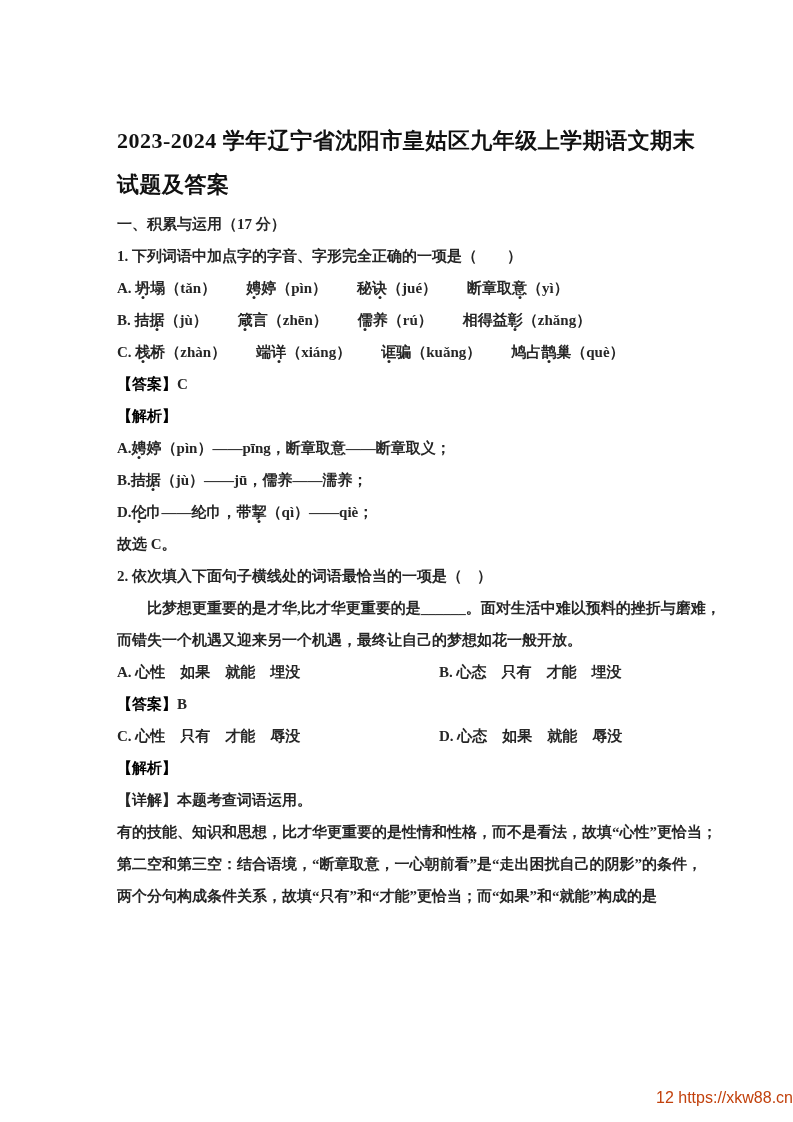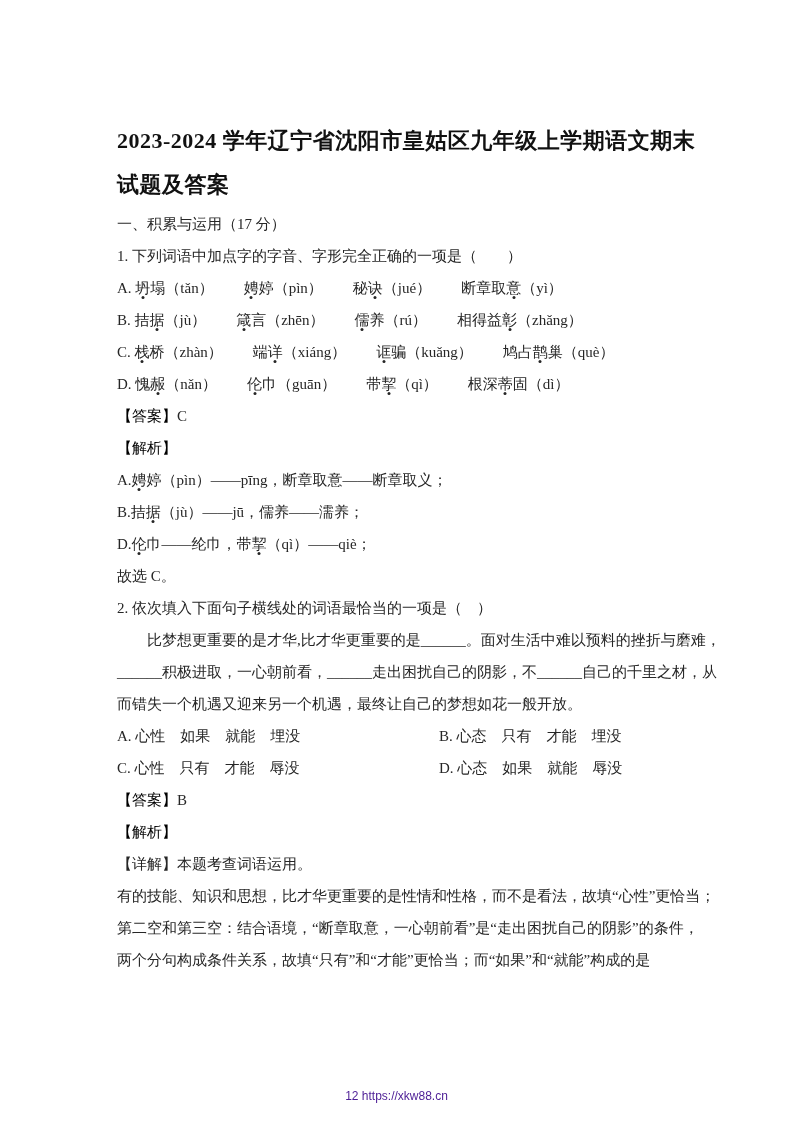--- a/index.html
+++ b/index.html
@@ -6,75 +6,73 @@
   .page {
     position:relative; width:793px; height:1122px; background:#ffffff;
     font-family:"Liberation Serif","DejaVu Serif",serif; color:#262626; overflow:hidden;margin-top:27px;
   }
   .content { position:absolute; left:117px; top:92px; width:564px; }
   .title-line {
     font-size:22px; font-weight:700; line-height:44px; white-space:nowrap;
     color:#111111; letter-spacing:0.5px;
   }
   .body-lines { margin-top:1px; }
-  .line { font-size:15px; line-height:32px; height:32px; white-space:nowrap; }
+  .line { font-size:15px; line-height:32px; height:32px; white-space:nowrap;font-weight:bold; }
   .indent { padding-left:30px; }
   .marker-blue { color:#000000; }
   .opt-col { display:inline-block; width:322px; }
   .dot { position:relative; }
   .dot::after {
     content:""; position:absolute; left:50%; bottom:-3px; transform:translateX(-50%);
     width:3px; height:3px; border-radius:50%; background:#262626;
   }
   .footer {
-    position:absolute; left:0; top:1062px; width:100%; text-align:center;
-    font-family:"Liberation Sans","DejaVu Sans",sans-serif; font-size:12px; color:#4c1d95;
+    position:absolute; left:0; top:1062px; width:100%; text-align:right;
+    font-family:"Liberation Sans","DejaVu Sans",sans-serif; font-size:16px; color:#c2410c;
   }
 </style>
 </head>
 <body>
 
 <div class="page">
   <div class="content">
 
     <div class="title-line">2023-2024 学年辽宁省沈阳市皇姑区九年级上学期语文期末</div>
     <div class="title-line">试题及答案</div>
 
     <div class="body-lines">
 
       <div class="line">一、积累与运用（17 分）</div>
 
       <div class="line">1.  下列词语中加点字的字音、字形完全正确的一项是（　　）</div>
 
       <div class="line">A.  <span class="dot">坍</span>塌（tǎn）　　<span class="dot">娉</span>婷（pìn）　　秘<span class="dot">诀</span>（jué）　　断章取<span class="dot">意</span>（yì）</div>
       <div class="line">B.  拮<span class="dot">据</span>（jù）　　<span class="dot">箴</span>言（zhēn）　　<span class="dot">儒</span>养（rú）　　相得益<span class="dot">彰</span>（zhǎng）</div>
       <div class="line">C.  <span class="dot">栈</span>桥（zhàn）　　端<span class="dot">详</span>（xiáng）　　<span class="dot">诓</span>骗（kuǎng）　　鸠占<span class="dot">鹊</span>巢（què）</div>
-      <div class="line">D.  愧<span class="dot">赧</span>（nǎn）　　<span class="dot">伦</span>巾（guān）　　带<span class="dot">挈</span>（qì）　　根深<span class="dot">蒂</span>固（dì）</div>
 
       <div class="line"><span class="marker-blue">【答案】</span><span>C</span></div>
 
       <div class="line"><span class="marker-blue">【解析】</span></div>
 
 
       <div class="line">A.<span class="dot">娉</span>婷（pìn）——pīng，断章取意——断章取义；</div>
       <div class="line">B.拮<span class="dot">据</span>（jù）——jū，儒养——濡养；</div>
       <div class="line">D.<span class="dot">伦</span>巾——纶巾，带<span class="dot">挈</span>（qì）——qiè；</div>
 
       <div class="line">故选 C。</div>
 
       <div class="line">2.  依次填入下面句子横线处的词语最恰当的一项是（　）</div>
 
       <div class="line indent">比梦想更重要的是才华,比才华更重要的是______。面对生活中难以预料的挫折与磨难，</div>
-      <div class="line">______积极进取，一心朝前看，______走出困扰自己的阴影，不______自己的千里之材，从</div>
       <div class="line">而错失一个机遇又迎来另一个机遇，最终让自己的梦想如花一般开放。</div>
 
       <div class="line"><span class="opt-col">A.  心性　如果　就能　埋没</span><span>B.  心态　只有　才能　埋没</span></div>
+      <div class="line"><span class="marker-blue">【答案】</span><span>B</span></div>
+
       <div class="line"><span class="opt-col">C.  心性　只有　才能　辱没</span><span>D.  心态　如果　就能　辱没</span></div>
-
-      <div class="line"><span class="marker-blue">【答案】</span><span>B</span></div>
 
       <div class="line"><span class="marker-blue">【解析】</span></div>
 
 
       <div class="line"><span>【详解】</span><span>本题考查词语运用。</span></div>
 
       <div class="line">有的技能、知识和思想，比才华更重要的是性情和性格，而不是看法，故填“心性”更恰当；</div>
       <div class="line">第二空和第三空：结合语境，“断章取意，一心朝前看”是“走出困扰自己的阴影”的条件，</div>
       <div class="line">两个分句构成条件关系，故填“只有”和“才能”更恰当；而“如果”和“就能”构成的是</div>
 

